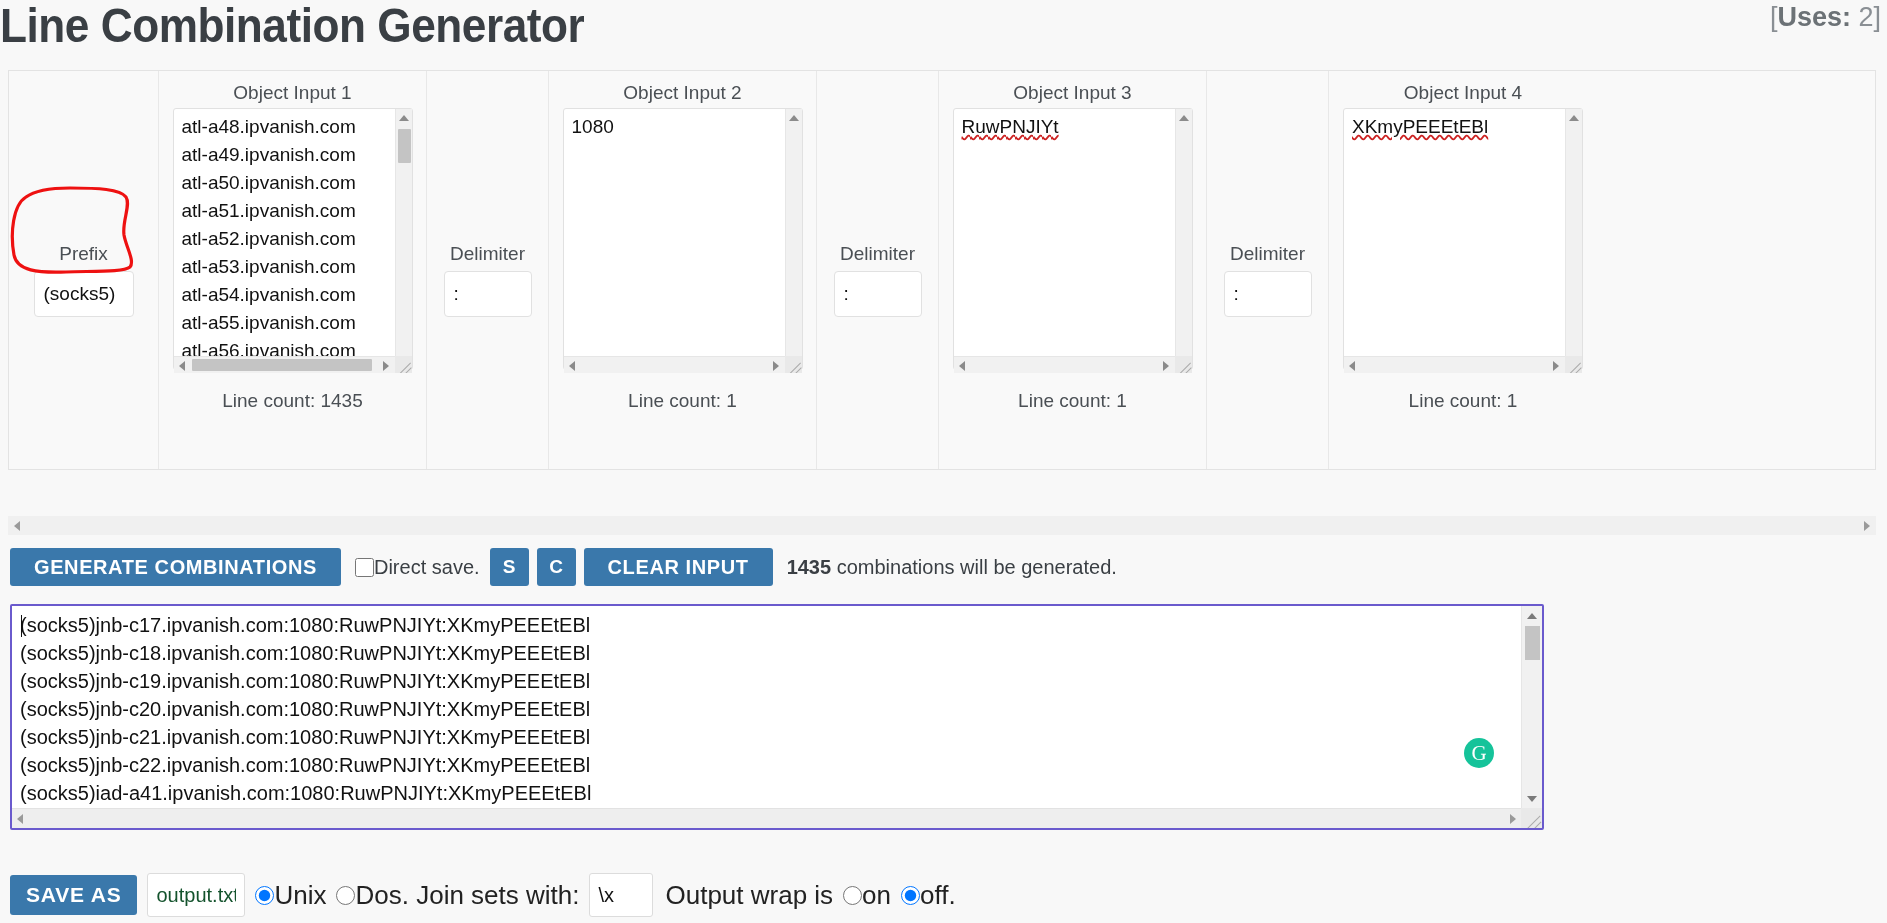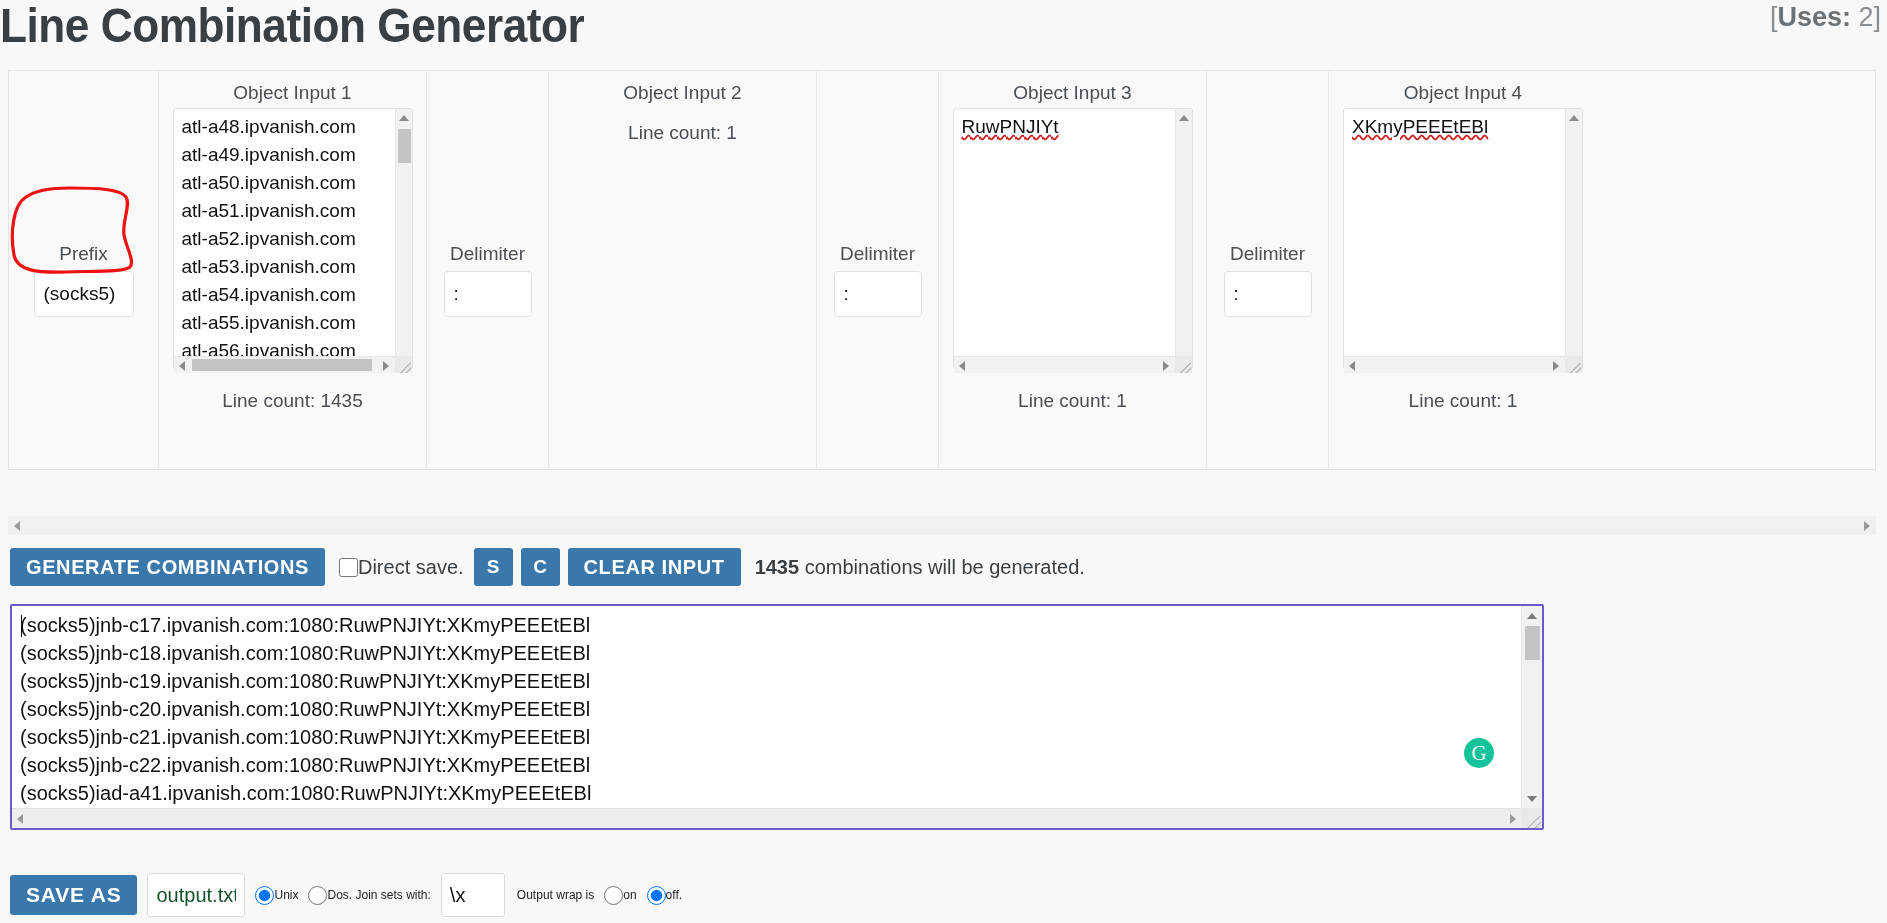--- a/index.html
+++ b/index.html
@@ -263,21 +263,21 @@
   .btn-primary {
     background: #3a78ab;
     color: #fff;
     border: none;
     border-radius: 3px;
     font-family: "Liberation Sans", sans-serif;
     font-weight: bold;
     font-size: 20px;
     letter-spacing: 0.6px;
     height: 38px;
-    padding: 0 16px;
+    padding: 0 24px;
     cursor: pointer;
     white-space: nowrap;
   }
   .chk {
     width: 19px; height: 19px;
     margin: 0 0 0 14px;
     vertical-align: middle;
     cursor: pointer;
   }
   .chk-label {
@@ -441,21 +441,21 @@
     padding: 0 8px;
     outline: none;
   }
   .radio {
     width: 19px; height: 19px;
     margin: 0 0 0 10px;
     vertical-align: middle;
     cursor: pointer;
   }
   .bb-label {
-    font-size: 12px;
+    font-size: 26px;
     color: #222;
     white-space: nowrap;
   }
   .join-input {
     margin-left: 10px;
     width: 64px;
     height: 44px;
     box-sizing: border-box;
     border: 1px solid #dcdcdc;
     border-radius: 3px;
@@ -517,20 +517,35 @@
     <div class="line-count">Line count: 1435</div>
   </div>
 
   <div class="col col-delim">
     <div class="mid-label">Delimiter</div>
     <input class="small-input" type="text" value=":" style="">
   </div>
 
   <div class="col col-object">
     <div class="col-head">Object Input 2</div>
+    <div class="ta-wrap">
+      <textarea class="obj" spellcheck="false" style="">1080</textarea>
+      <div class="sb-v">
+        <span class="arrow-up"></span>
+        <span class="arrow-dn"></span>
+      </div>
+      <div class="sb-h">
+        <span class="arrow-l"></span>
+        <span class="arrow-r"></span>
+      </div>
+      <div class="grip">
+          <i></i>
+          <i></i>
+        </div>
+    </div>
     <div class="line-count">Line count: 1</div>
   </div>
 
   <div class="col col-delim">
     <div class="mid-label">Delimiter</div>
     <input class="small-input" type="text" value=":" style="">
   </div>
 
   <div class="col col-object">
     <div class="col-head">Object Input 3</div>

